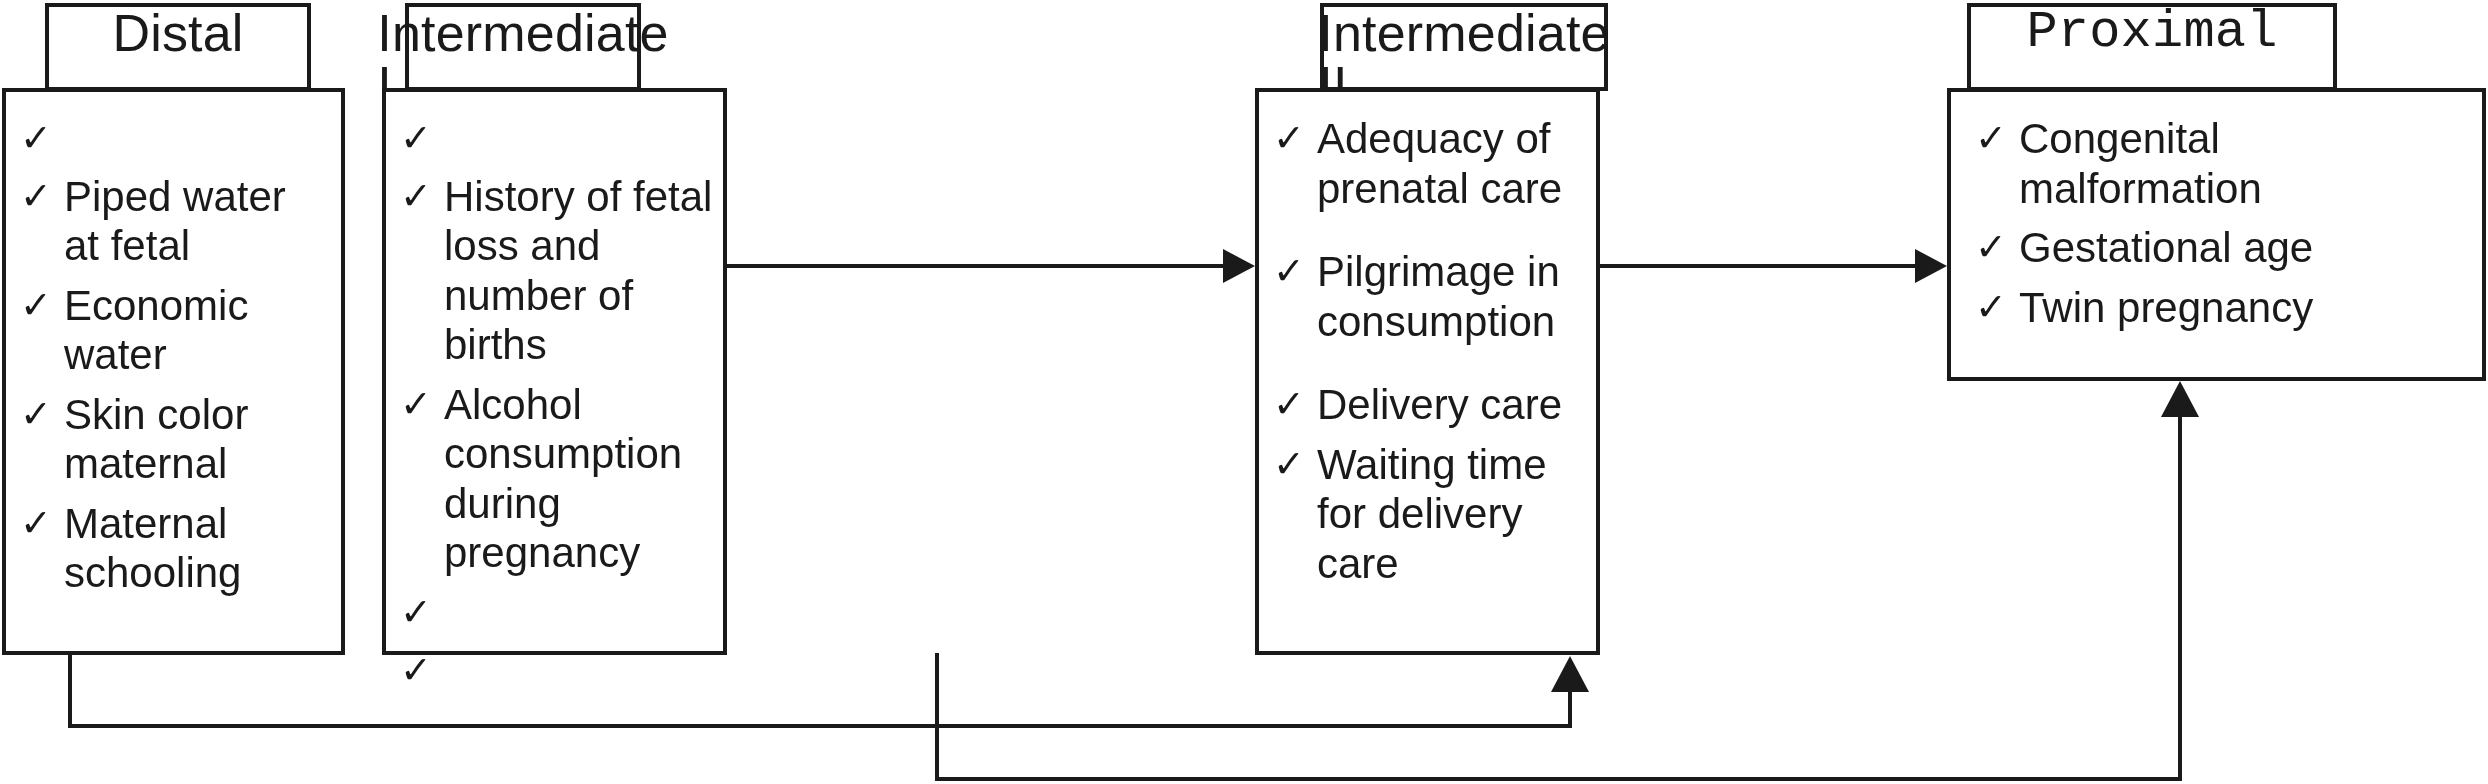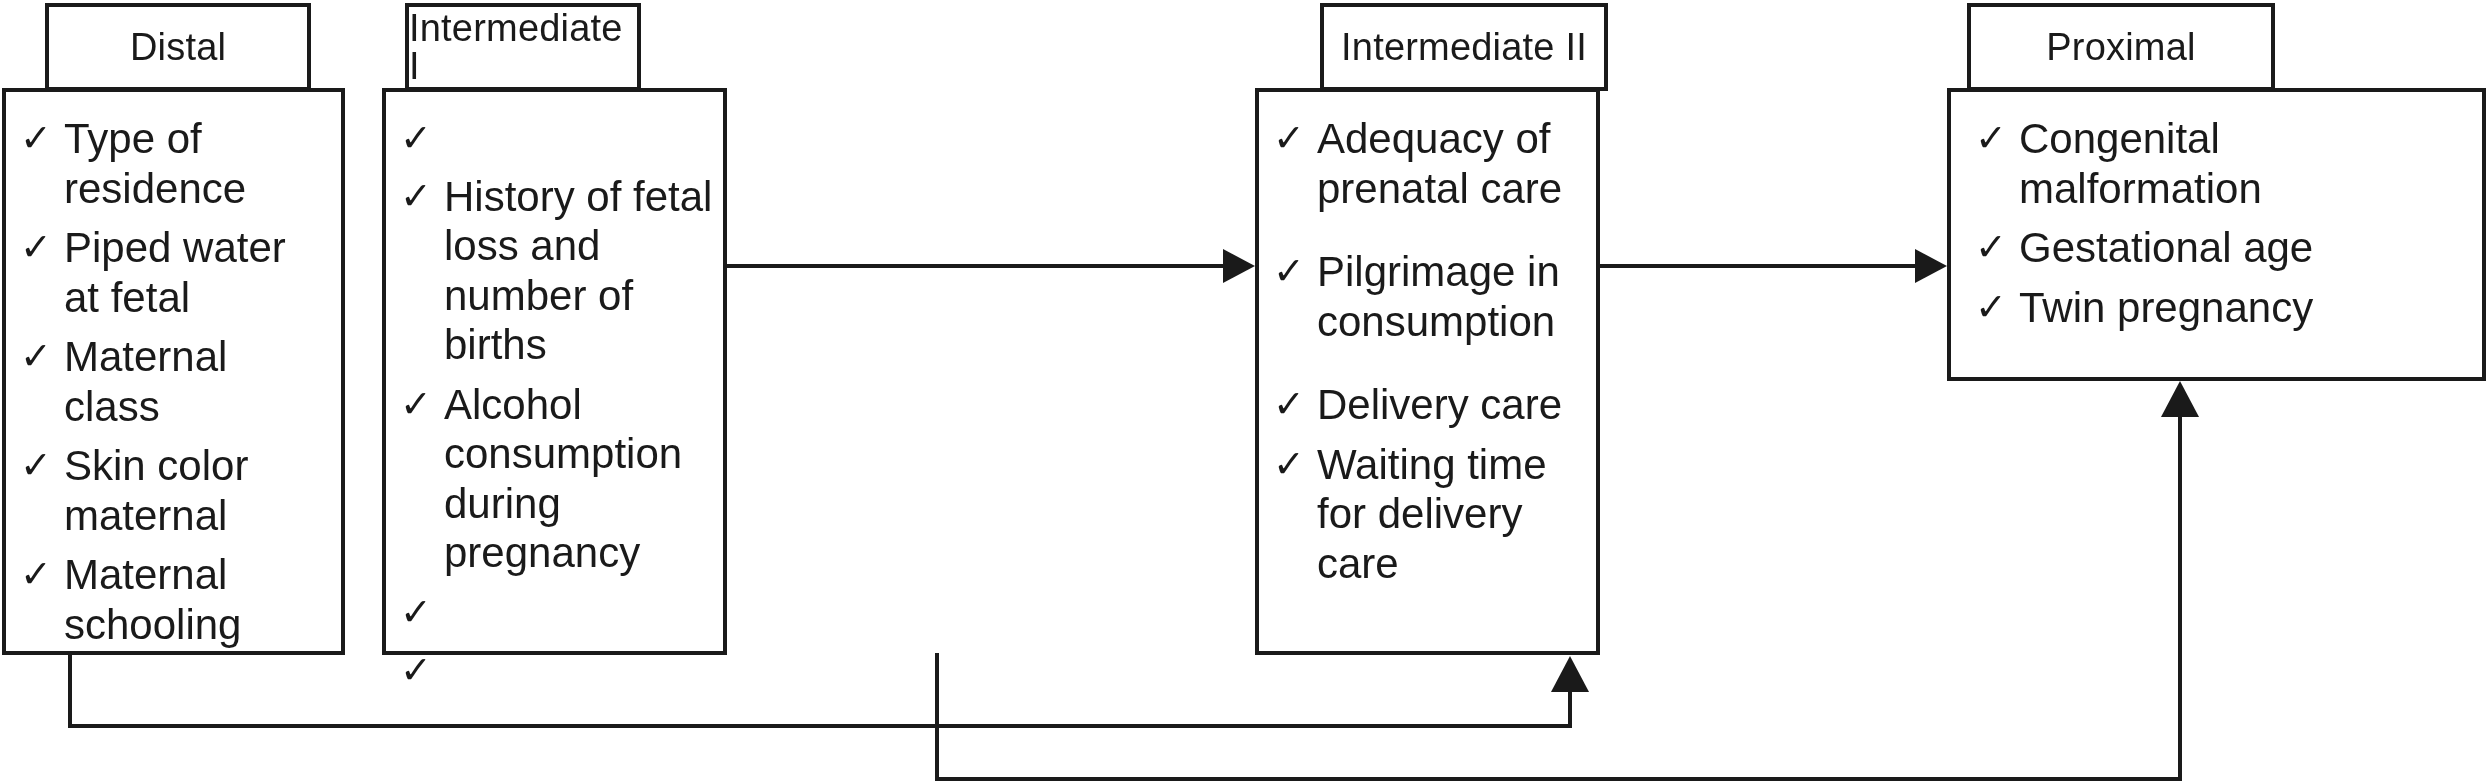--- a/index.html
+++ b/index.html
@@ -11,23 +11,23 @@
     color:#1a1a1a;
     overflow:hidden;
   }
   
   .tab{
     position:absolute;
     box-sizing:border-box;
     border:4px solid #1a1a1a;
     background:#fff;
     display:flex;
-    align-items:center;
+    align-items:flex-start;
     justify-content:center;
-    font-size:38px;
+    font-size:52px;
     line-height:1;
     letter-spacing:.2px;
     z-index:1;
   }
   
   .box{
     position:absolute;
     box-sizing:border-box;
     border:4px solid #1a1a1a;
     background:#fff;
@@ -83,37 +83,36 @@
   </div>
 
   <div class="tab" style="left:405px;top:3px;width:236px;height:88px;">
     <span>Intermediate I</span>
   </div>
 
   <div class="tab" style="left:1320px;top:3px;width:288px;height:88px;">
     <span>Intermediate II</span>
   </div>
 
-  <div class="tab" style="left:1967px;top:3px;width:308px;height:88px;">
+  <div class="tab" style="left:1967px;top:3px;width:370px;height:88px;font-family:Liberation Mono, monospace;">
     <span>Proximal</span>
   </div>
 
   <div class="box" style="left:2px;top:88px;width:343px;height:567px;">
     <ul class="items">
       <li class="item">
         <span class="chk">✓</span>
-        <span class="itxt">Type of residence</span>
       </li>
       <li class="item">
         <span class="chk">✓</span>
         <span class="itxt">Piped water at fetal</span>
       </li>
       <li class="item">
         <span class="chk">✓</span>
-        <span class="itxt">Maternal class</span>
+        <span class="itxt">Economic water</span>
       </li>
       <li class="item">
         <span class="chk">✓</span>
         <span class="itxt">Skin color maternal</span>
       </li>
       <li class="item">
         <span class="chk">✓</span>
         <span class="itxt">Maternal schooling</span>
       </li>
     </ul>

